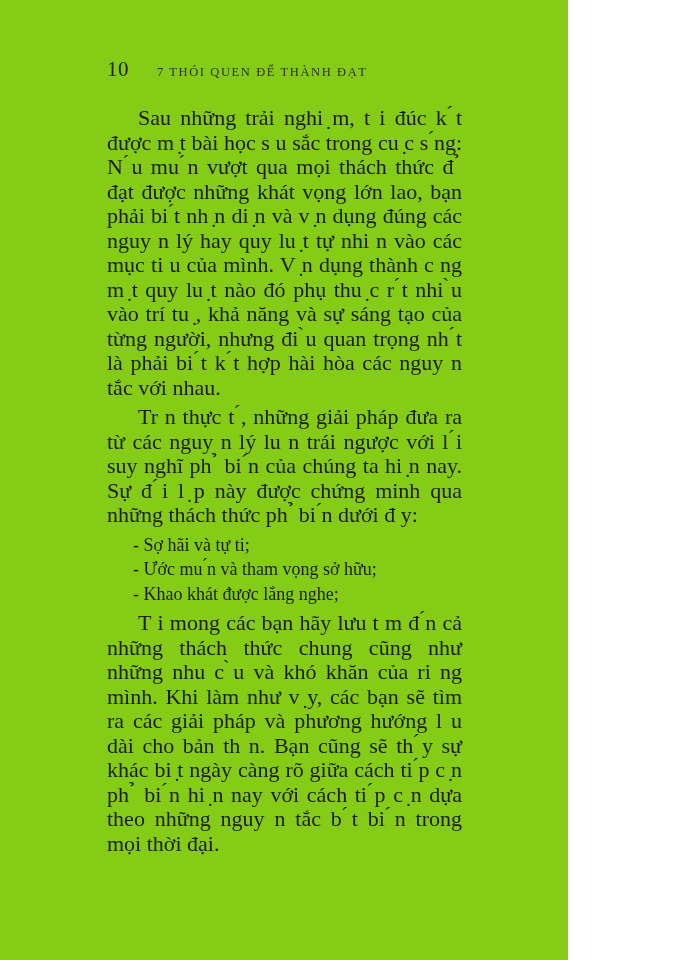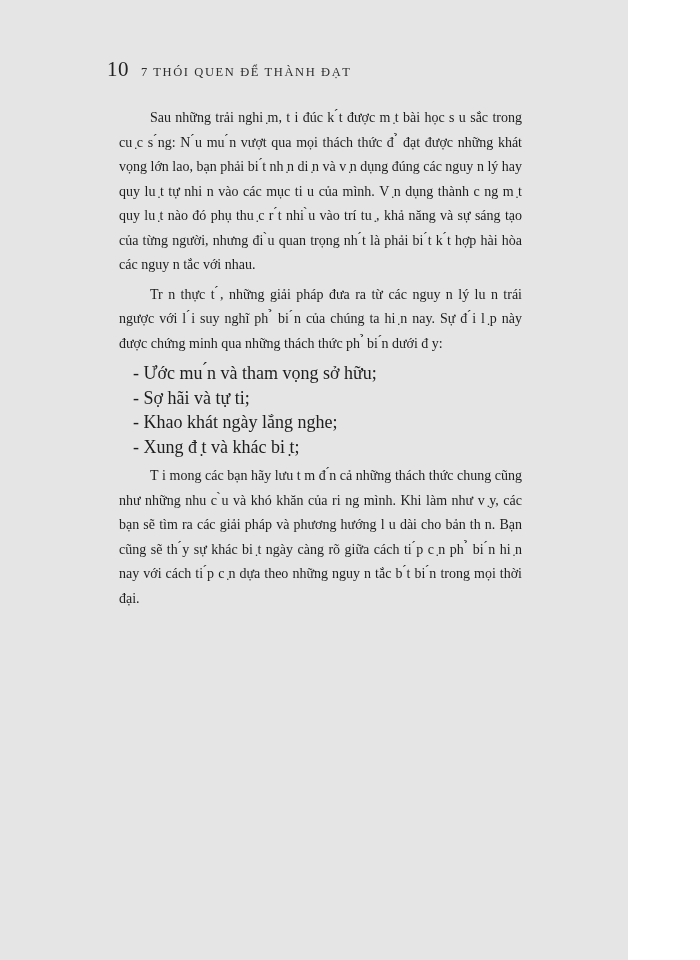--- a/index.html
+++ b/index.html
@@ -2,57 +2,57 @@
 <html><head>
 <meta charset="utf-8">
 <style>
   html, body {
     margin: 0;
     padding: 0;
     background: #ffffff;
   }
   .page {
     position: relative;
-    width: 628px;
+    width: 568px;
     height: 960px;
-    background: #e5e5e5;
+    background: #84cc16;
     overflow: hidden;
     font-family: "Liberation Serif", "DejaVu Serif", serif;
     color: #1d1d1d;
     box-sizing: border-box;
     padding: 58px 106px 0 107px;
   }
   .running-header {
     display: flex;
     align-items: baseline;
     white-space: nowrap;
   }
   .page-number {
     font-size: 21px;
     line-height: 22px;
     color: #222222;
     letter-spacing: 0.5px;
   }
   .running-title {
-    margin-left: 12px;
+    margin-left: 28px;
     font-size: 12.5px;
     line-height: 14px;
     letter-spacing: 1.6px;
     color: #2e2e2e;
     text-transform: uppercase;
   }
   .text-body {
     margin-top: 26px;
   }
   .para {
-    font-size: 14px;
+    font-size: 22px;
     line-height: 24.5px;
     text-align: justify;
     text-indent: 31px;
-    margin: 5px 0 0 12px;
+    margin: 5px 0 0 0;
   }
   .para:first-child {
     margin-top: 0;
   }
   .blist {
     margin: 5px 0 0 0;
   }
   .blist-item {
     font-size: 18px;
     line-height: 24.5px;
@@ -66,20 +66,19 @@
 <div class="page">
   <div class="running-header">
     <span class="page-number">10</span>
     <span class="running-title">7 THÓI QUEN ĐỂ THÀNH ĐẠT</span>
   </div>
 
   <div class="text-body">
       <p class="para">Sau những trải nghi&nbsp;̣m, t&nbsp;i đúc k&nbsp;́t được m&nbsp;̣t bài học s&nbsp;u sắc trong cu&nbsp;̣c s&nbsp;́ng: N&nbsp;́u mu&nbsp;́n vượt qua mọi thách thức đ&nbsp;̉ đạt được những khát vọng lớn lao, bạn phải bi&nbsp;́t nh&nbsp;̣n di&nbsp;̣n và v&nbsp;̣n dụng đúng các nguy&nbsp;n lý hay quy lu&nbsp;̣t tự nhi&nbsp;n vào các mục ti&nbsp;u của mình. V&nbsp;̣n dụng thành c&nbsp;ng m&nbsp;̣t quy lu&nbsp;̣t nào đó phụ thu&nbsp;̣c r&nbsp;́t nhi&nbsp;̀u vào trí tu&nbsp;̣, khả năng và sự sáng tạo của từng người, nhưng đi&nbsp;̀u quan trọng nh&nbsp;́t là phải bi&nbsp;́t k&nbsp;́t hợp hài hòa các nguy&nbsp;n tắc với nhau.</p>
       <p class="para">Tr&nbsp;n thực t&nbsp;́, những giải pháp đưa ra từ các nguy&nbsp;n lý lu&nbsp;n trái ngược với l&nbsp;́i suy nghĩ ph&nbsp;̉ bi&nbsp;́n của chúng ta hi&nbsp;̣n nay. Sự đ&nbsp;́i l&nbsp;̣p này được chứng minh qua những thách thức ph&nbsp;̉ bi&nbsp;́n dưới đ&nbsp;y:</p>
       <div class="blist">
+        <div class="blist-item">- Sợ hãi và tự ti;</div>
         <div class="blist-item">- Ước mu&nbsp;́n và tham vọng sở hữu;</div>
-        <div class="blist-item">- Sợ hãi và tự ti;</div>
-        <div class="blist-item">- Khao khát ngày lắng nghe;</div>
-        <div class="blist-item">- Xung đ&nbsp;̣t và khác bi&nbsp;̣t;</div>
+        <div class="blist-item">- Khao khát được lắng nghe;</div>
       </div>
       <p class="para">T&nbsp;i mong các bạn hãy lưu t&nbsp;m đ&nbsp;́n cả những thách thức chung cũng như những nhu c&nbsp;̀u và khó khăn của ri&nbsp;ng mình. Khi làm như v&nbsp;̣y, các bạn sẽ tìm ra các giải pháp và phương hướng l&nbsp;u dài cho bản th&nbsp;n. Bạn cũng sẽ th&nbsp;́y sự khác bi&nbsp;̣t ngày càng rõ giữa cách ti&nbsp;́p c&nbsp;̣n ph&nbsp;̉ bi&nbsp;́n hi&nbsp;̣n nay với cách ti&nbsp;́p c&nbsp;̣n dựa theo những nguy&nbsp;n tắc b&nbsp;́t bi&nbsp;́n trong mọi thời đại.</p>
     </div>
 </div>
 
 </body></html>

